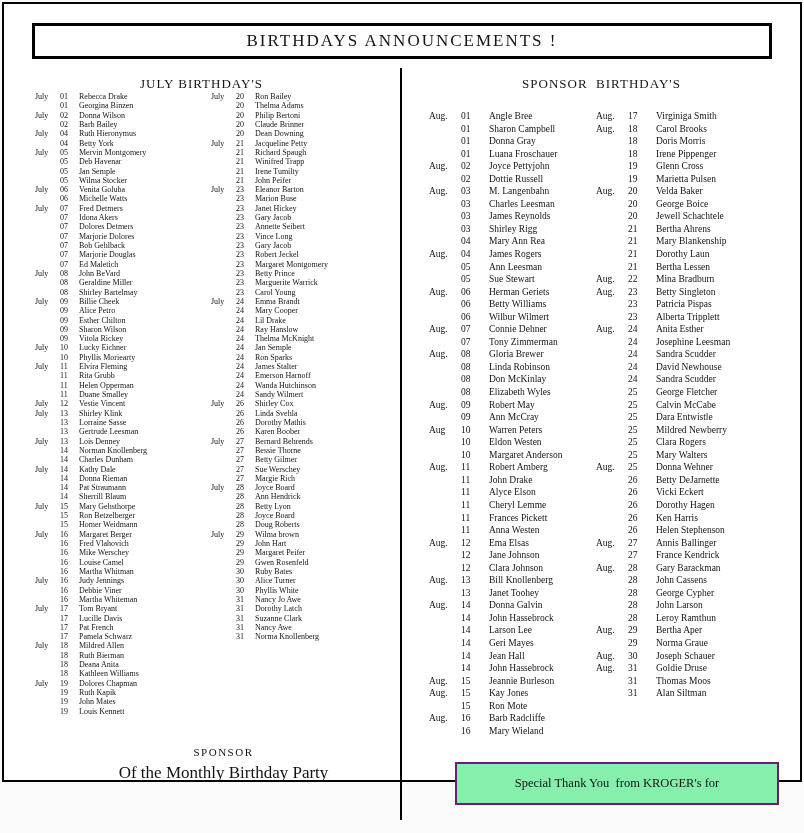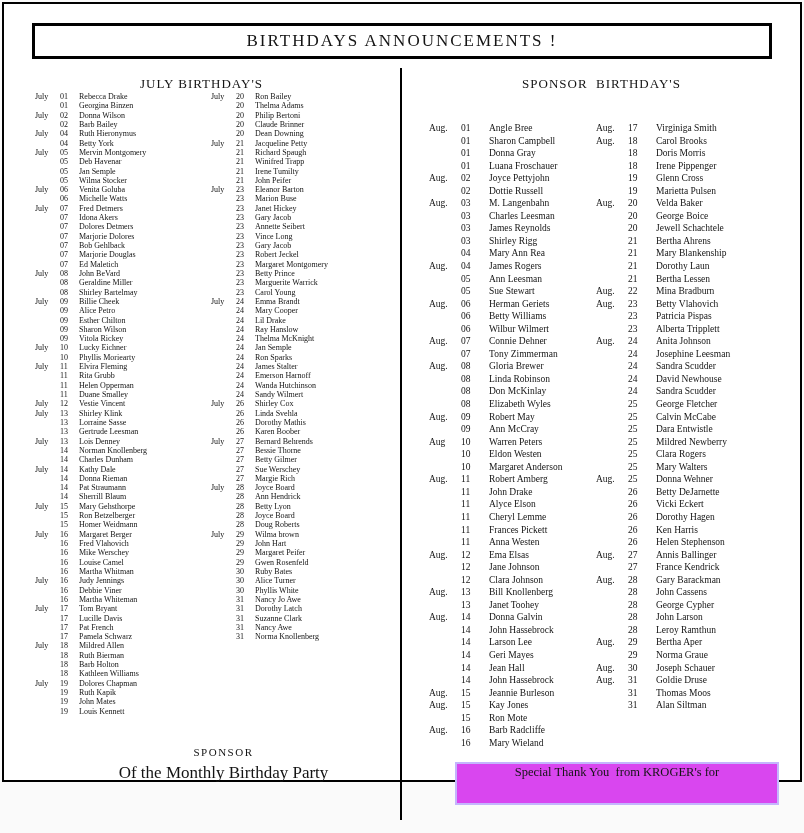--- a/index.html
+++ b/index.html
@@ -24,39 +24,39 @@
   }
   .half { position:absolute; top:60px; bottom:0; }
   .july-half { left:0; width:395px; }
   .august-half { left:399px; width:397px; }
   h2.section-heading {
     text-align:center; font-size:13px; font-weight:normal;
     letter-spacing:1px; padding-top:12px; white-space:pre;
   }
   .cols { display:flex; align-items:flex-start; }
   .july-half .cols { }
-  .august-half .cols { margin-top:30px; }
+  .august-half .cols { margin-top:18px; }
   .july-half .col1 { padding-left:31px; width:207px; }
   .july-half .col2 { flex:1; }
   .august-half .col1 { padding-left:26px; width:193px; }
   .august-half .col2 { flex:1; }
   .row { display:flex; white-space:nowrap; }
   .july-half .row { height:9.32px; font-size:8px; line-height:9.4px; }
   .august-half .row { height:12.56px; font-size:9.5px; line-height:12.6px; }
   .july-half .m { width:25px; }
   .july-half .d { width:19px; }
   .august-half .m { width:32px; }
   .august-half .d { width:28px; }
   .n { flex:1; }
   .sponsor { position:absolute; left:44px; right:0; top:682px; text-align:center; }
   .sponsor-line1 { font-size:11px; letter-spacing:1.5px; }
   .sponsor-line2 { font-size:17px; margin-top:5px; }
   .thanks-box {
     position:absolute; left:52px; top:698px; width:324px; height:43px;
-    border:2px solid #c4b5fd; text-align:center; padding-top:0; background:#d946ef;
+    border:2px solid #701a75; text-align:center; padding-top:11px; background:#86efac;
   }
   .thanks-line { font-size:12.5px; line-height:17.5px; white-space:pre; }
 </style>
 </head>
 <body>
 
 <div class="page">
 
   <div class="banner-box">
     <span class="banner-text">BIRTHDAYS ANNOUNCEMENTS !</span>
@@ -369,21 +369,21 @@
             <span class="n">Mildred Allen</span>
           </div>
           <div class="row">
             <span class="m"></span>
             <span class="d">18</span>
             <span class="n">Ruth Bierman</span>
           </div>
           <div class="row">
             <span class="m"></span>
             <span class="d">18</span>
-            <span class="n">Barb Holton</span>
+            <span class="n">Deana Anita</span>
           </div>
           <div class="row">
             <span class="m"></span>
             <span class="d">18</span>
             <span class="n">Kathleen Williams</span>
           </div>
           <div class="row">
             <span class="m">July</span>
             <span class="d">19</span>
             <span class="n">Dolores Chapman</span>
@@ -1030,36 +1030,36 @@
             <span class="n">Bertha Lessen</span>
           </div>
           <div class="row">
             <span class="m">Aug.</span>
             <span class="d">22</span>
             <span class="n">Mina Bradburn</span>
           </div>
           <div class="row">
             <span class="m">Aug.</span>
             <span class="d">23</span>
-            <span class="n">Betty Vlahovich</span>
+            <span class="n">Betty Singleton</span>
           </div>
           <div class="row">
             <span class="m"></span>
             <span class="d">23</span>
             <span class="n">Patricia Pispas</span>
           </div>
           <div class="row">
             <span class="m"></span>
             <span class="d">23</span>
             <span class="n">Alberta Tripplett</span>
           </div>
           <div class="row">
             <span class="m">Aug.</span>
             <span class="d">24</span>
-            <span class="n">Anita Johnson</span>
+            <span class="n">Anita Esther</span>
           </div>
           <div class="row">
             <span class="m"></span>
             <span class="d">24</span>
             <span class="n">Josephine Leesman</span>
           </div>
           <div class="row">
             <span class="m"></span>
             <span class="d">24</span>
             <span class="n">Sandra Scudder</span>

